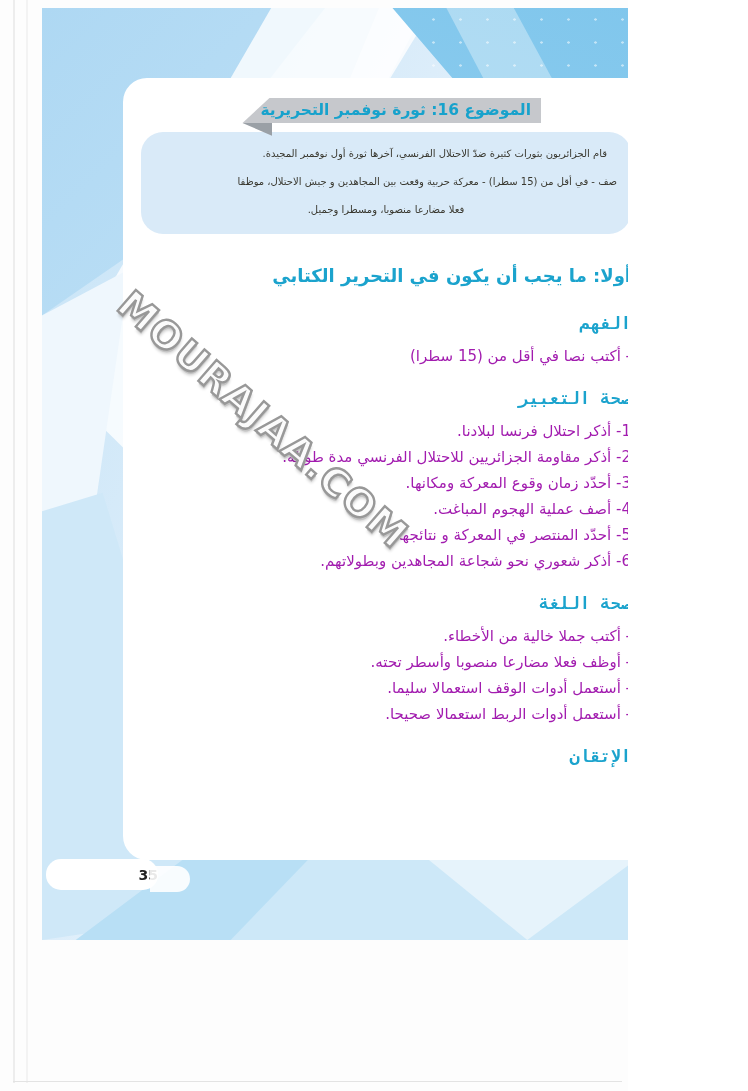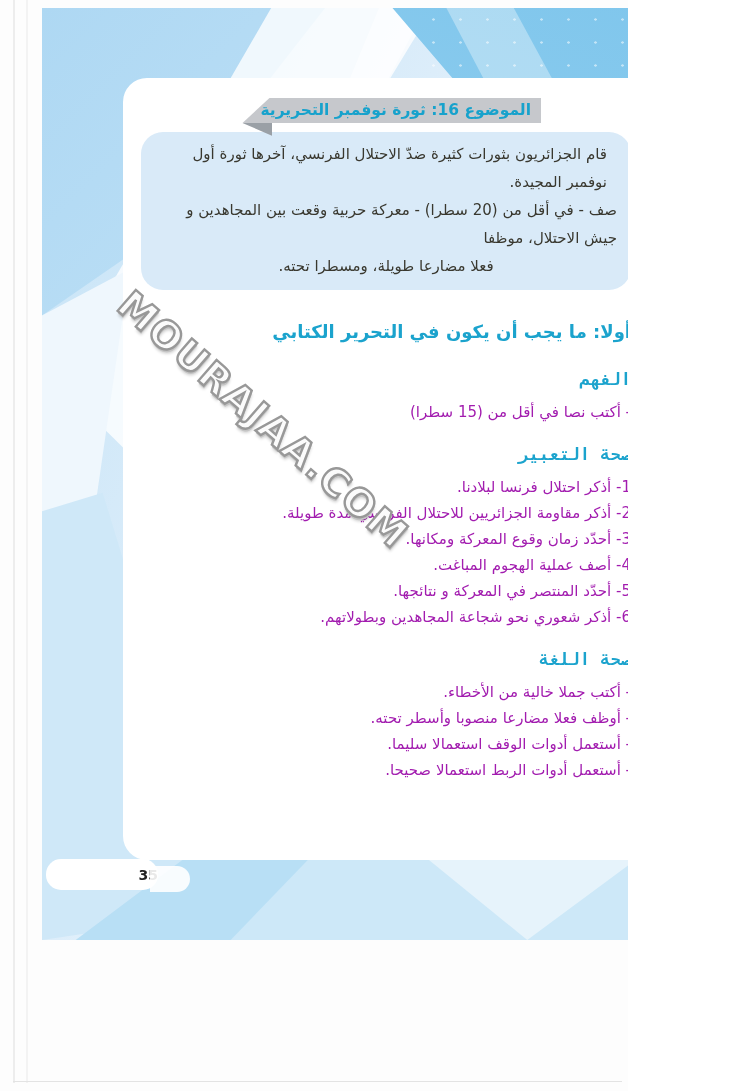--- a/index.html
+++ b/index.html
@@ -41,21 +41,21 @@
   .badge-wrap { position:relative; display:inline-block; margin-right:90px; }
   .badge { position:relative; display:inline-block; min-width:228px; height:25px; line-height:25px;
            background:#c6c8cc; clip-path:polygon(27px 0,100% 0,100% 100%,0 100%);
            text-align:center; padding:0 10px 0 18px; white-space:nowrap;
            color:#17a2cc; font-weight:bold; font-size:15.5px; }
   .badge-fold { position:absolute; top:100%; left:0; width:30px; height:13px;
                 background:#9aa0a6; clip-path:polygon(0 0,100% 0,100% 100%); }
 
   
   .intro-box { margin-top:7px; width:462px; background:#d9eaf8; border-radius:22px;
-               padding:8px 14px 10px; font-size:15px; line-height:28px; color:#39382f; }
+               padding:8px 14px 10px; font-size:10px; line-height:28px; color:#39382f; }
   .intro-line1 { padding-left:0; padding-right:10px; }
   .intro-line3 { text-align:center; }
 
   .main-heading { margin-top:30px; font-size:18px; font-weight:bold; color:#1ba3cd; line-height:24px; }
 
   .sec-title { margin:20px 0 7px; font-size:17px; font-weight:bold; color:#1ba3cd; line-height:22px;font-family:Liberation Mono, monospace; }
   .sec-title.first { margin-top:26px; }
   .item { font-size:15px; line-height:26px; color:#a21caf; }
 
   
@@ -108,22 +108,22 @@
 
       <div class="badge-row">
         <span class="badge-wrap">
           <span class="badge">الموضوع 16: ثورة نوفمبر التحريرية</span>
           <span class="badge-fold"></span>
         </span>
       </div>
 
       <div class="intro-box">
         <div class="intro-line1">قام الجزائريون بثورات كثيرة ضدّ الاحتلال الفرنسي، آخرها ثورة أول نوفمبر المجيدة.</div>
-        <div class="intro-line2">صف - في أقل من (20 سطرا) - معركة حربية وقعت بين المجاهدين و جيش الاحتلال، موظفا</div>
-        <div class="intro-line3">فعلا مضارعا طويلة، ومسطرا تحته.</div>
+        <div class="intro-line2">صف - في أقل من (15 سطرا) - معركة حربية وقعت بين المجاهدين و جيش الاحتلال، موظفا</div>
+        <div class="intro-line3">فعلا مضارعا منصوبا، ومسطرا وجميل.</div>
       </div>
 
       <div class="main-heading">أولا: ما يجب أن يكون في التحرير الكتابي</div>
 
       <div class="section">
         <div class="sec-title first">الفهم</div>
         <div class="item">- أكتب نصا في أقل من (15 سطرا)</div>
       </div>
 
       <div class="section">
@@ -138,20 +138,21 @@
 
       <div class="section">
         <div class="sec-title">صحة اللغة</div>
         <div class="item">- أكتب جملا خالية من الأخطاء.</div>
         <div class="item">- أوظف فعلا مضارعا منصوبا وأسطر تحته.</div>
         <div class="item">- أستعمل أدوات الوقف استعمالا سليما.</div>
         <div class="item">- أستعمل أدوات الربط استعمالا صحيحا.</div>
       </div>
 
       <div class="section">
+        <div class="sec-title">الإتقان</div>
       </div>
 
     </div>
   </div>
 
   <div class="watermark">MOURAJAA.COM</div>
 
   <div class="page-pill">
     <span class="num">35</span>
   </div>

